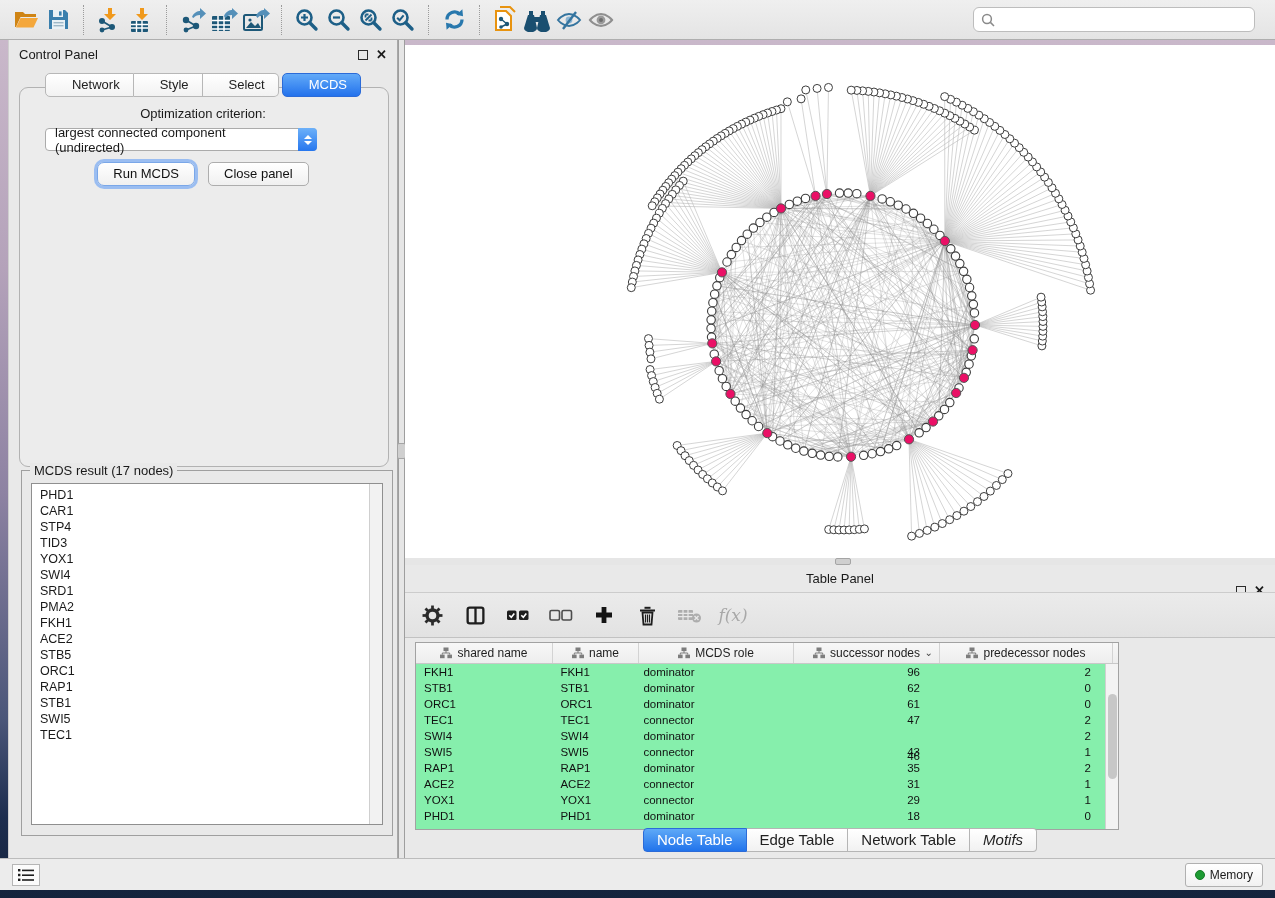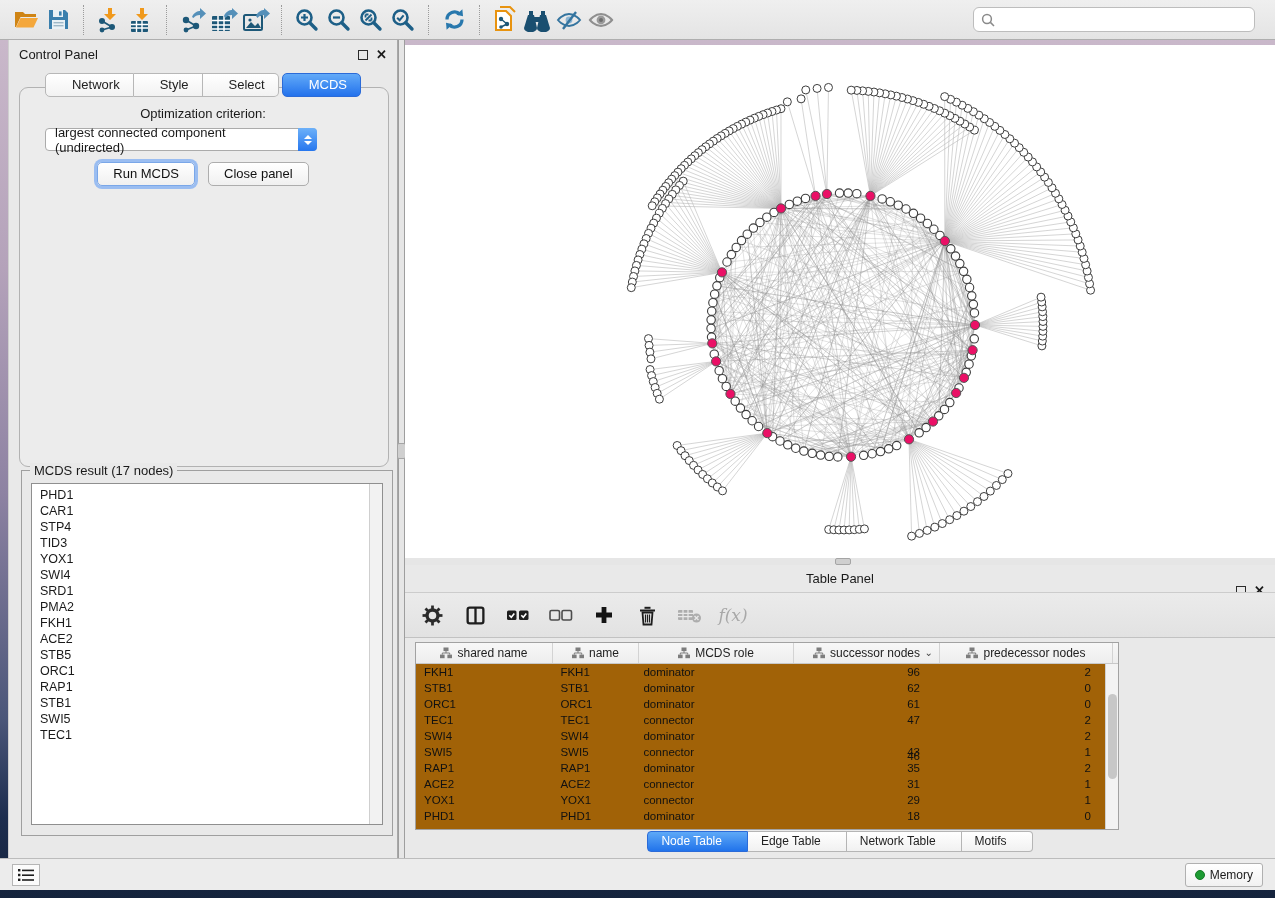--- a/index.html
+++ b/index.html
@@ -43,21 +43,21 @@
   #criterion-select .sel-text { padding-left:9px; flex:1; }
   .sel-stepper { width:19px; height:23px; margin-right:-1px; border-radius:0 4px 4px 0;
     background:linear-gradient(180deg,#6db1f9,#2676ee); display:flex; flex-direction:column;
     align-items:center; justify-content:center; gap:2px; }
   .sel-stepper i { width:0; height:0; border-left:4px solid transparent; border-right:4px solid transparent; display:block; }
   .sel-stepper .up { border-bottom:4.5px solid #fff; }
   .sel-stepper .dn { border-top:4.5px solid #fff; }
   #cp-buttons { position:absolute; left:0; top:122px; width:100%; display:flex; justify-content:center; gap:13px; }
   .aq-btn { background:linear-gradient(180deg,#ffffff,#f0f0f0); border:1px solid #adadad; border-radius:5px;
     font-size:13px; font-family:inherit; padding:3px 15px 4px 15px; color:#111; }
-  .aq-btn.focused { box-shadow:0 0 0 3px rgba(110,165,245,.65); border-color:#7aa7e8; }
+  .aq-btn.focused { box-shadow:0 0 0 3px rgba(110,165,245,.65); border-color:#7aa7e8;border-radius:7px; }
 
   #mcds-group { position:absolute; left:12px; top:430px; width:372px; height:366px; border:1px solid #9f9f9f; }
   #mcds-legend { position:absolute; left:8px; top:-8px; background:#e9e9e9; padding:0 4px; font-size:13px; }
   #mcds-list { position:absolute; left:9px; top:12px; right:9px; bottom:10px; background:#fff;
     border:1px solid #8f8f8f; overflow:hidden; }
   #mcds-scroll { position:absolute; right:0; top:0; bottom:0; width:13px; background:#f2f2f2; border-left:1px solid #cfcfcf; }
   .mcds-item { font-size:12.5px; line-height:16px; padding-left:8px; }
   #mcds-items { padding-top:3px; }
 
   
@@ -76,36 +76,36 @@
   .traffic { width:12px; height:12px; border-radius:50%; margin-right:8px; }
   #net-title { position:absolute; left:0; right:0; text-align:center; font-size:12px; color:#333; }
   #net-canvas { position:absolute; left:0; top:19px; width:870px; height:494px; background:#fff; overflow:hidden; }
 
   
   #table-panel { position:absolute; left:405px; top:565px; width:870px; height:293px; background:#e9e9e9; }
   #tp-toolbar { position:absolute; left:0; top:27px; width:100%; height:46px;
     background:linear-gradient(180deg,#ebebeb,#e2e2e2); border-top:1px solid #cccccc; border-bottom:1px solid #c2c2c2;
     display:flex; align-items:center; padding:0 14px; gap:17px; }
   .tp-icon-btn { width:26px; height:26px; display:flex; align-items:center; justify-content:center; }
-  #tbl { position:absolute; left:10px; top:77px; width:704px; height:188px; background:#a16207; border:1px solid #a2a2a2; }
+  #tbl { position:absolute; left:10px; top:77px; width:704px; height:188px; background:#86efac; border:1px solid #a2a2a2; }
   #tbl-header { display:flex; height:21px; background:linear-gradient(180deg,#f7f7f7,#ededed); border-bottom:1px solid #c8c8c8; }
   .th { display:flex; align-items:center; justify-content:center; gap:5px; font-size:12px; color:#222;
     border-right:1px solid #d3d3d3; position:relative; }
   .th .chev { font-size:10px; color:#444; position:absolute; right:6px; top:4px; }
   #tbl-rows { position:absolute; left:0; top:21px; right:13px; bottom:0; overflow:hidden; }
   .tr { display:flex; height:16px; align-items:center; }
   .td { font-size:11.5px; color:#111; white-space:nowrap; }
   .td.num { text-align:right; padding-right:14px; }
   #tbl-vscroll { position:absolute; right:0; top:21px; bottom:0; width:13px; background:#f3f3f3; border-left:1px solid #d0d0d0; }
   #tbl-thumb { position:absolute; left:1.5px; top:30px; width:9px; height:85px; background:#c7c7c7; border-radius:5px; }
   #tp-tabs { position:absolute; left:0; bottom:6px; width:100%; display:flex; justify-content:center; }
   .tp-tab { background:linear-gradient(180deg,#ffffff,#f1f1f1); border:1px solid #b5b5b5; border-left:none;
-    font-size:12px; padding:2px 25px 3px 13px; color:#222; }
+    font-size:15px; padding:2px 13px 3px 13px; color:#222; }
   .tp-tab:first-child { border-left:1px solid #b5b5b5; border-radius:4px 0 0 4px; }
-  .tp-tab:last-child { border-radius:0 4px 4px 0; }
+  .tp-tab:last-child { border-radius:0 4px 4px 0;font-style:italic; }
   .tp-tab.active { background:linear-gradient(180deg,#5ea9f7,#2173eb); color:#fff; border-color:#2b6bd8; }
 
   
   #status-bar { position:absolute; left:0; top:858px; width:1275px; height:32px; background:#ececec; border-top:1px solid #bcbcbc; }
   #list-btn { position:absolute; left:12px; top:5px; width:28px; height:22px; background:#fbfbfb;
     border:1px solid #b5b5b5; display:flex; align-items:center; justify-content:center; }
   #memory-btn { position:absolute; right:12px; top:4px; height:24px; background:linear-gradient(180deg,#ffffff,#f1f1f1);
     border:1px solid #b0b0b0; border-radius:3px; display:flex; align-items:center; gap:5px; padding:0 9px; font-size:12px; }
   #memory-dot { width:10px; height:10px; border-radius:50%; background:#1d9b33; border:1px solid #157a26; }
 </style>

